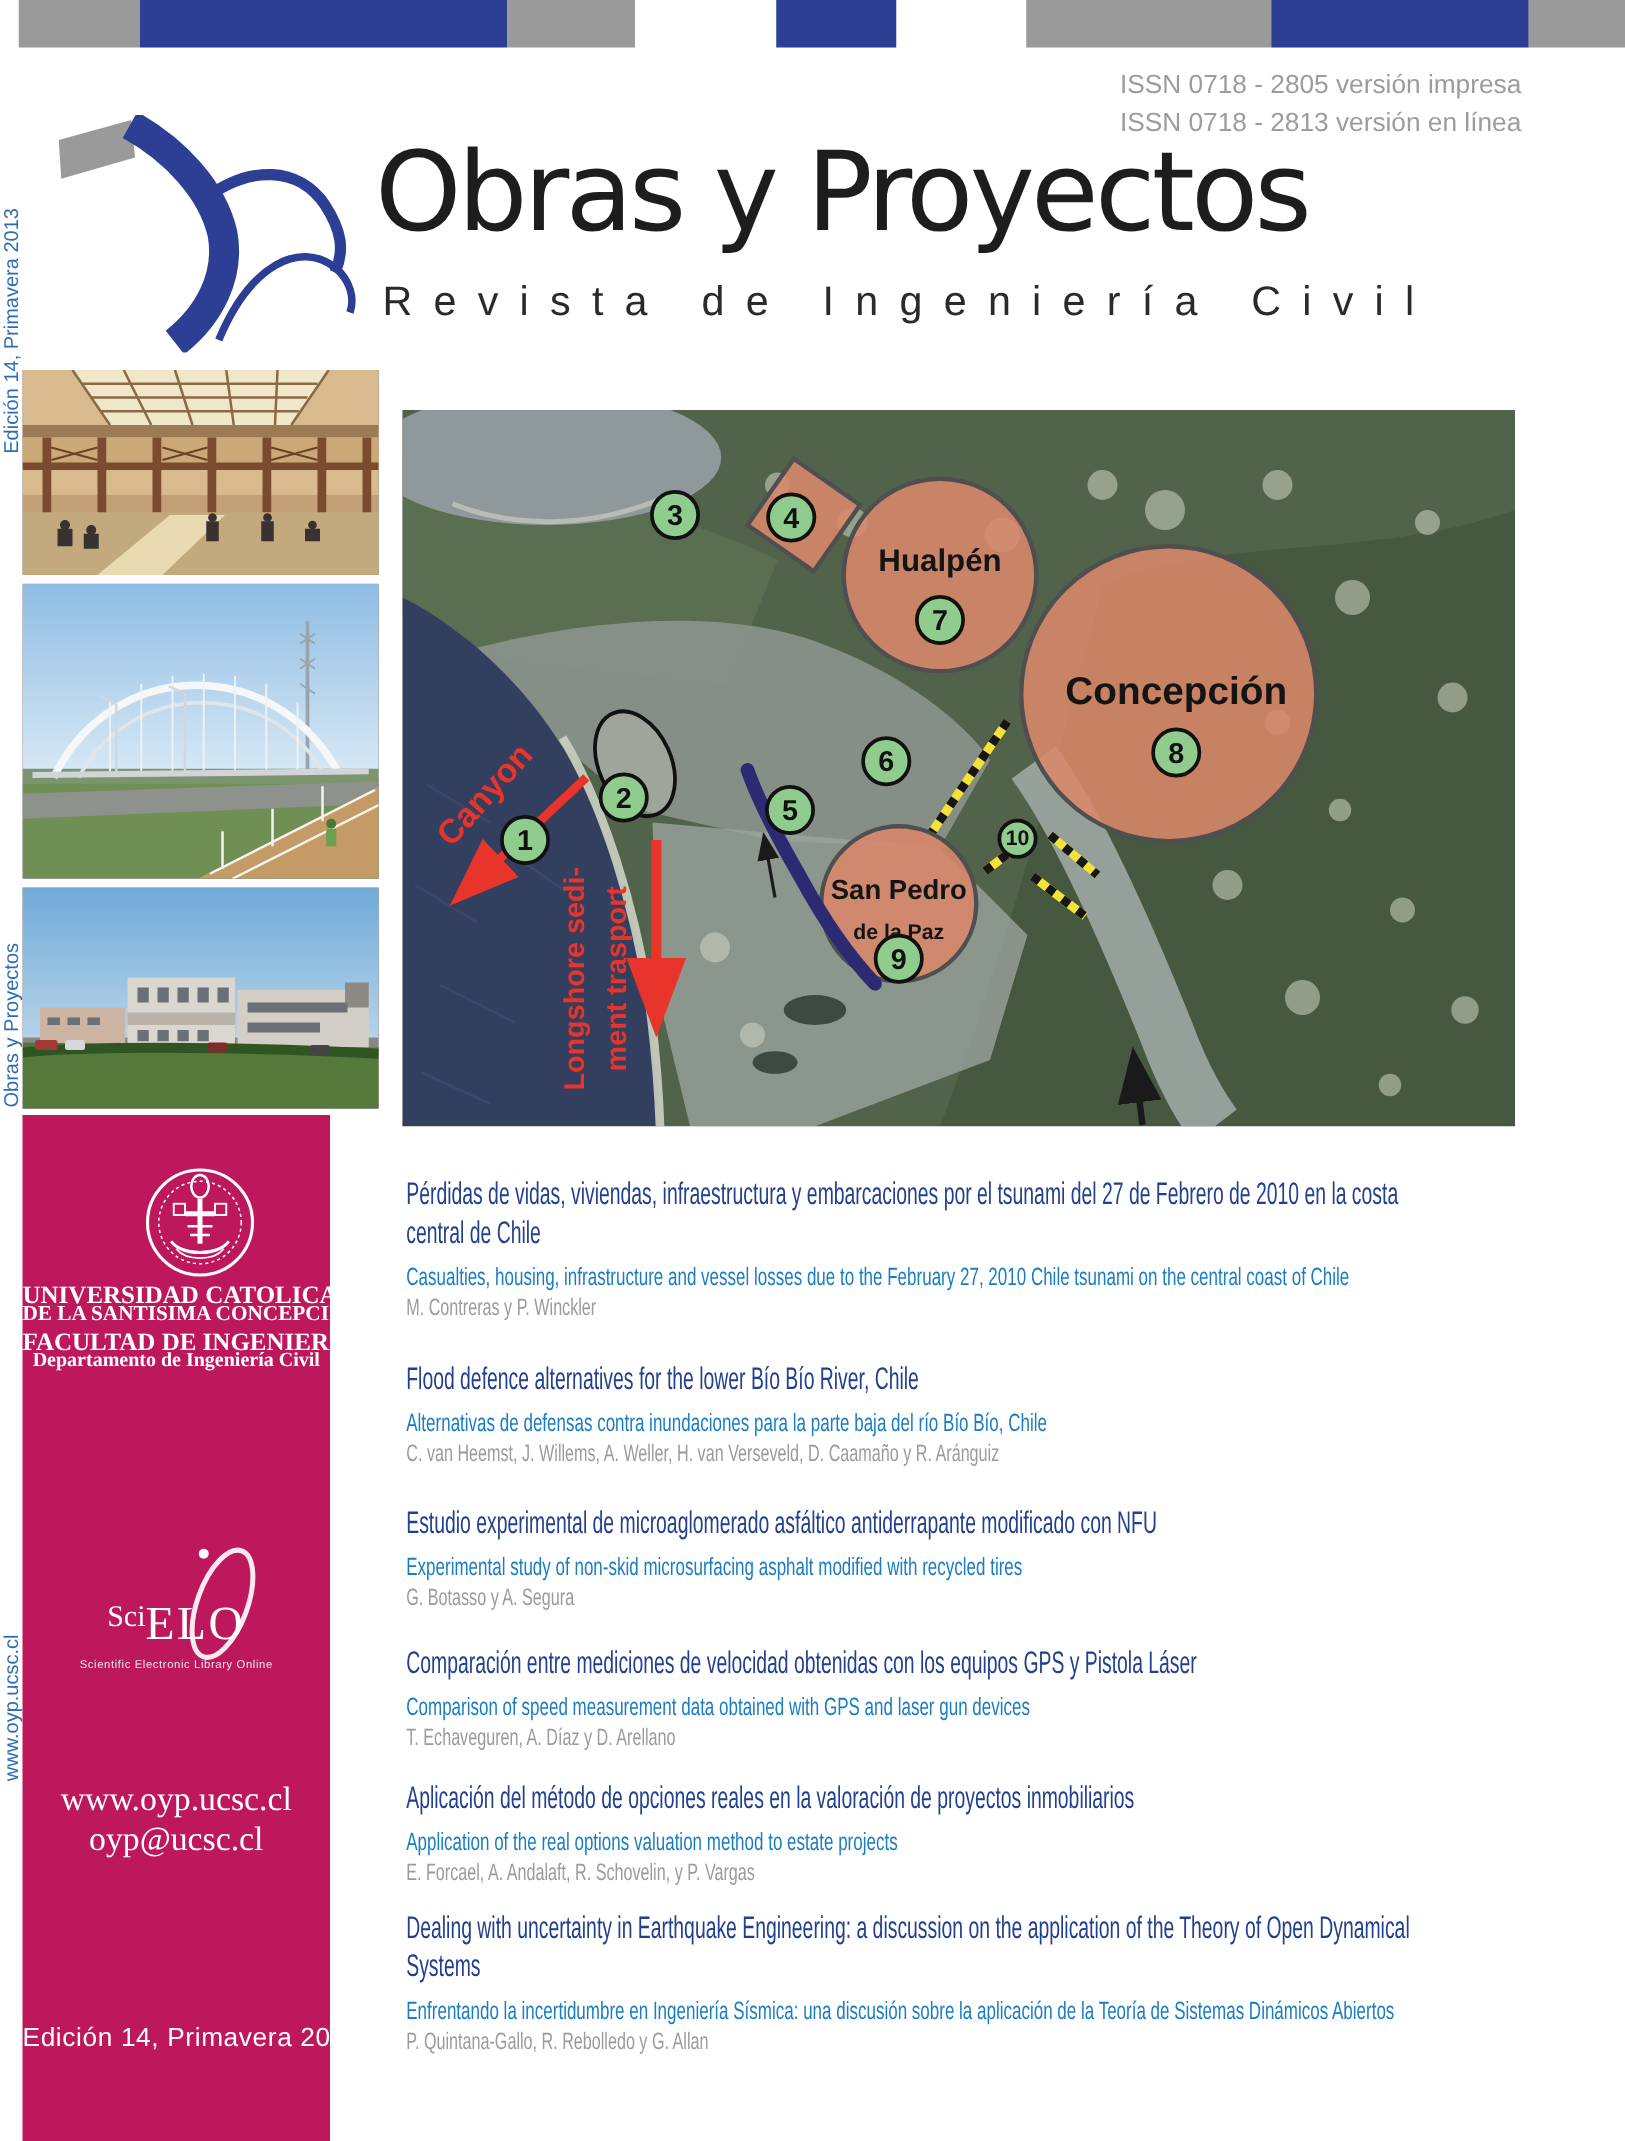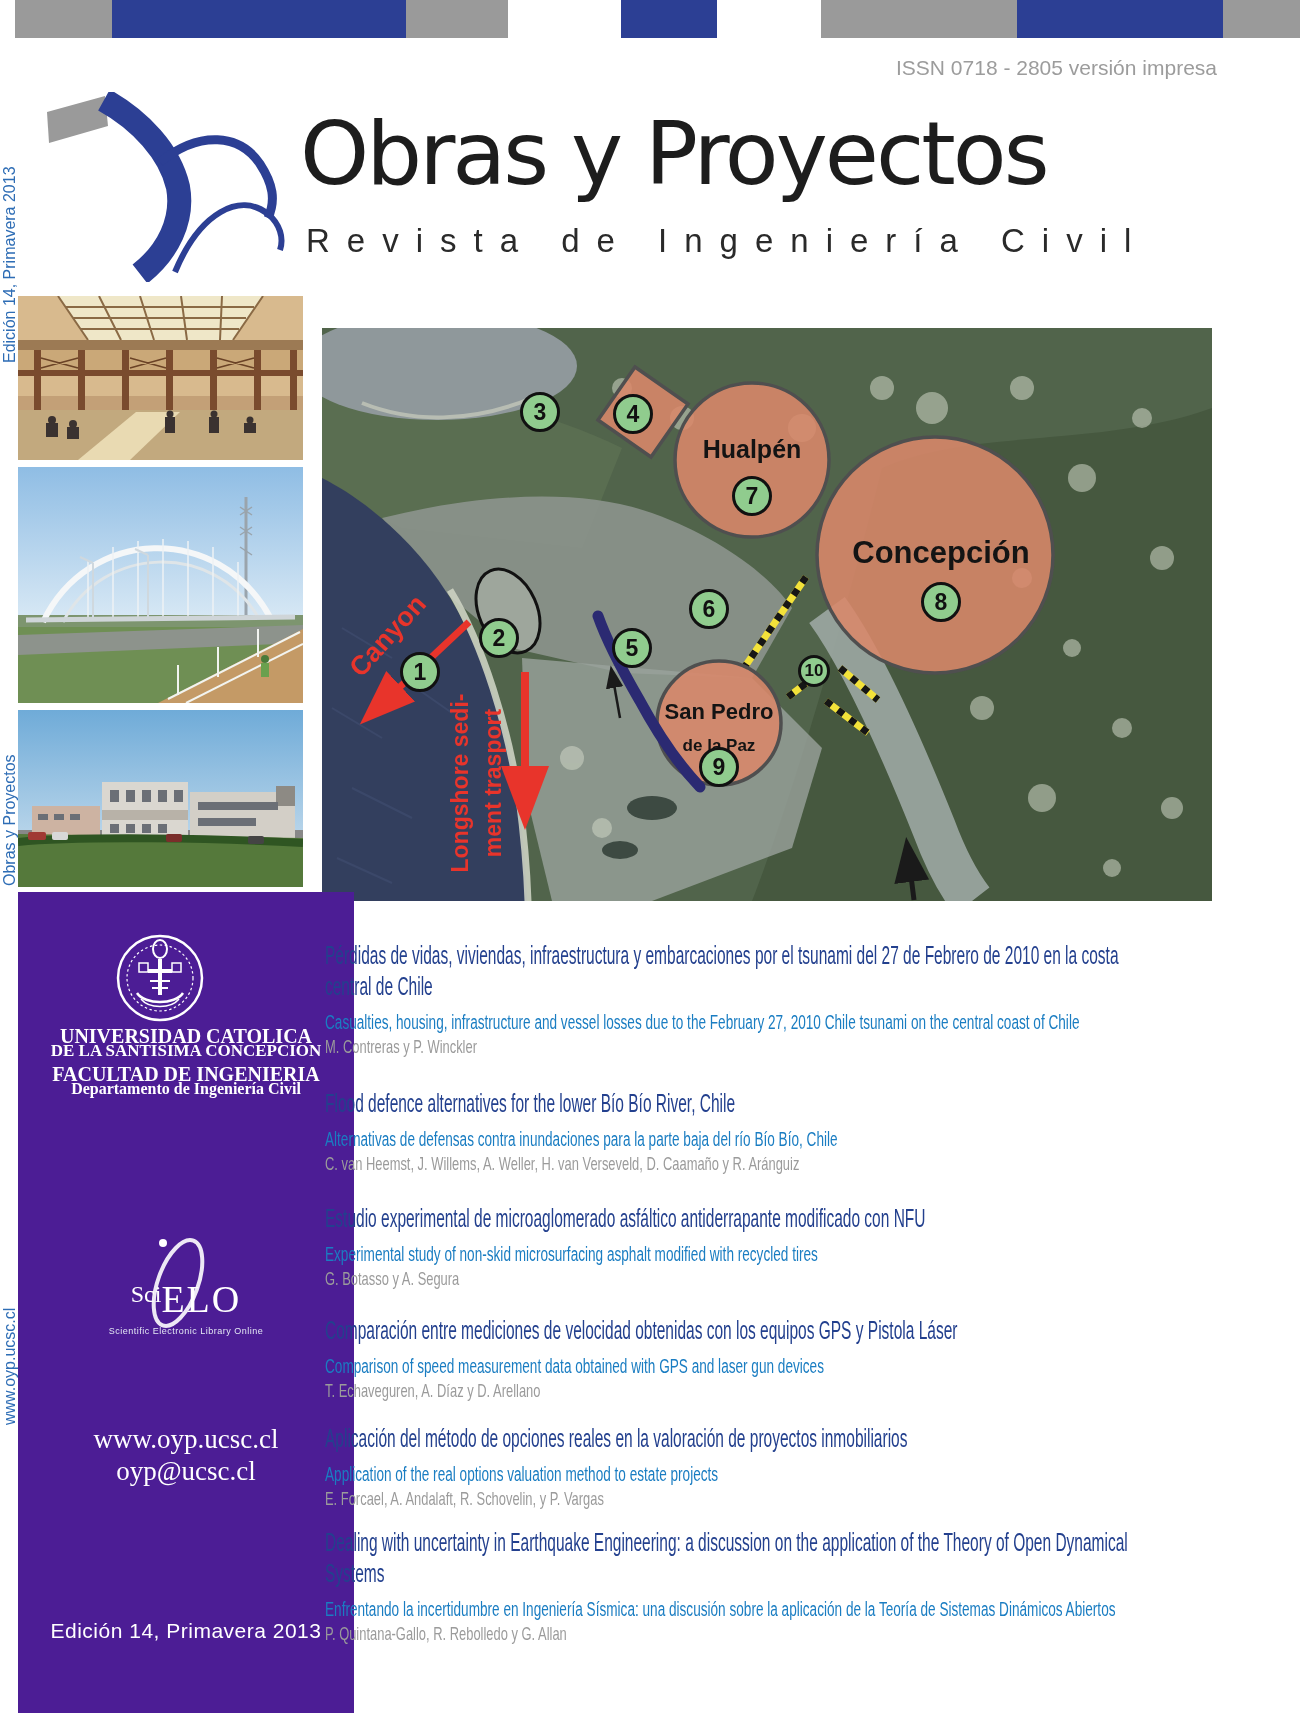--- a/index.html
+++ b/index.html
@@ -24,21 +24,21 @@
   .photo{position:absolute;left:18px;width:285px;overflow:hidden;background:#888;}
   
   .map{position:absolute;left:322px;top:328px;width:890px;height:573px;overflow:hidden;background:#51644b;}
   .map .lbl{position:absolute;transform:translate(-50%,-50%);font-weight:bold;color:#141414;white-space:nowrap;}
   .badge{position:absolute;box-sizing:border-box;background:#90cc8e;border:3px solid #111;
         border-radius:50%;display:flex;align-items:center;justify-content:center;
         font-weight:bold;color:#111;width:40px;height:40px;font-size:23px;}
   .badge.small{width:32px;height:32px;font-size:17px;}
   .redtxt{color:#e8342b !important;}
   
-  .panel{position:absolute;left:18px;top:892px;width:336px;height:821px;background:#4c1d95;}
+  .panel{position:absolute;left:18px;top:892px;width:246px;height:821px;background:#be185d;}
   .panel .c{position:absolute;left:0;width:100%;text-align:center;color:#fff;
         font-family:"Liberation Serif",serif;font-weight:bold;white-space:nowrap;}
   .panel .sans{font-family:"Liberation Sans",sans-serif;font-weight:normal;}
   
   .article{position:absolute;left:325px;width:900px;}
   .tl{display:block;color:#23408e;font-size:25px;line-height:31px;white-space:nowrap;
       transform:scaleX(.62);transform-origin:0 0;}
   .tl:empty{display:none;}
   .as{color:#1a7dc2;font-size:20px;line-height:24px;margin-top:8px;white-space:nowrap;
       transform:scaleX(.68);transform-origin:0 0;}
@@ -53,20 +53,21 @@
   <div class="bar gray" style="left:15px;width:97px;"></div>
   <div class="bar blue" style="left:112px;width:294px;"></div>
   <div class="bar gray" style="left:406px;width:102px;"></div>
   <div class="bar blue" style="left:621px;width:96px;"></div>
   <div class="bar gray" style="left:821px;width:196px;"></div>
   <div class="bar blue" style="left:1017px;width:206px;"></div>
   <div class="bar gray" style="left:1223px;width:77px;"></div>
 
   <div class="issn">
     <div>ISSN 0718 - 2805 versión impresa</div>
+    <div>ISSN 0718 - 2813 versión en línea</div>
   </div>
 
   <svg class="abs" style="left:40px;top:92px;" width="250" height="190" viewBox="0 0 250 190">
     <polygon points="7,20 65,4 68,34 9,51" fill="#9a9a9a"></polygon>
     <path d="M64,8 C100,28 130,60 138,95 C144,128 128,160 100,182" fill="none" stroke="#2c3f94" stroke-width="24"></path>
     <path d="M120,70 C160,38 200,42 220,72 C233,92 236,108 228,126" fill="none" stroke="#2c3f94" stroke-width="9"></path>
     <path d="M135,180 C160,120 200,100 228,122 C240,132 244,146 240,158" fill="none" stroke="#2c3f94" stroke-width="6"></path>
   </svg>
 
   <div class="mast-title">Obras y Proyectos</div>

